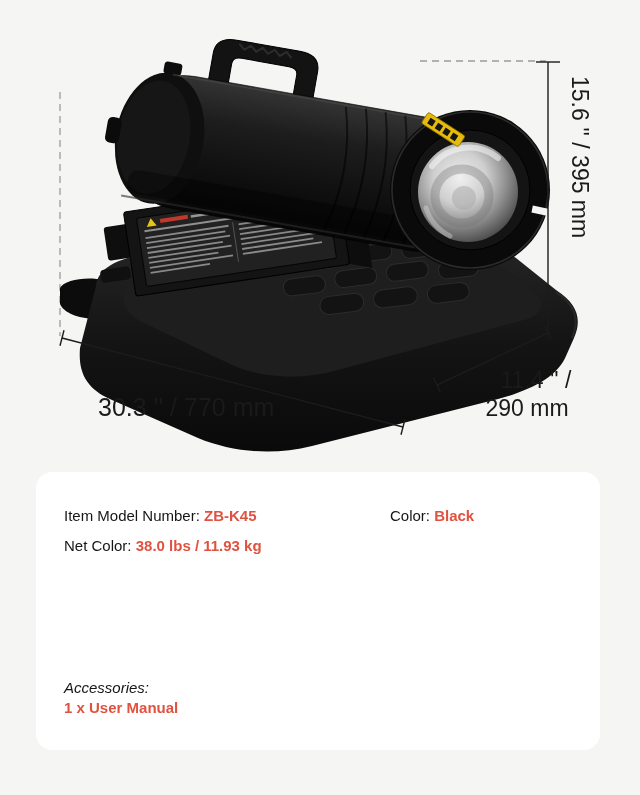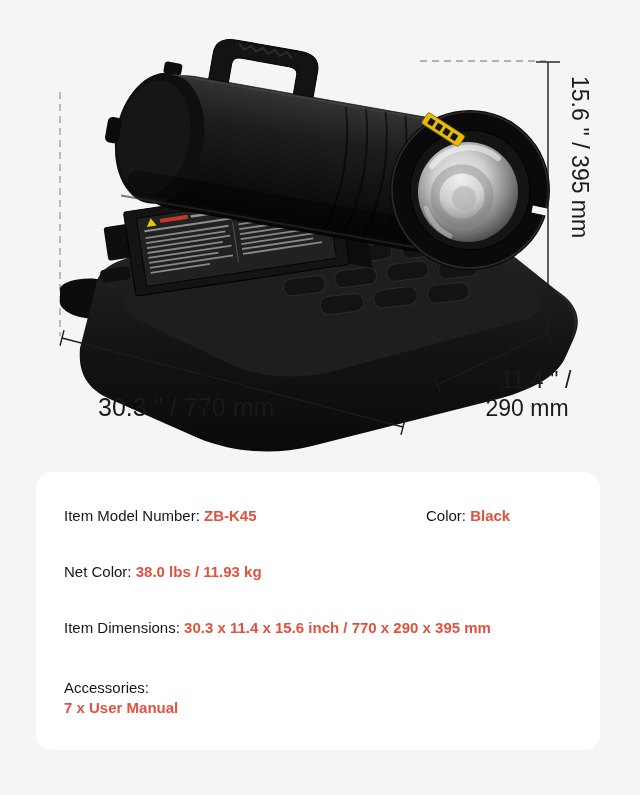--- a/index.html
+++ b/index.html
@@ -18,31 +18,31 @@
     fill:#1a1a1a;
   }
   .spec-card{
     position:absolute;left:36px;top:472px;width:564px;height:278px;
     background:#ffffff;border-radius:16px;
   }
   .spec-grid{
     position:absolute;left:28px;top:34px;right:10px;
     display:grid;grid-template-columns:326px auto;
     row-gap:10px;
-    font-size:15px;line-height:20px;color:#161616;gap:36px;
+    font-size:15px;line-height:20px;color:#161616;
   }
   .spec-cell{white-space:nowrap;}
   .spec-cell.span2{grid-column:1 / -1;}
   .spec-cell .lbl{color:#161616;font-weight:400;}
   .spec-cell .val{color:#e05240;font-weight:700;}
   .accessories{
     position:absolute;left:28px;top:206px;
     font-size:15px;line-height:20px;
   }
-  .accessories .lbl{color:#161616;}
+  .accessories .lbl{color:#161616;font-style:italic;}
   .accessories .val{color:#e05240;font-weight:700;}
 </style>
 </head>
 <body>
 
 <div class="product-area">
 <svg width="640" height="460" viewBox="0 0 640 460" xmlns="http://www.w3.org/2000/svg">
   <defs>
     <linearGradient id="gBarrel" x1="0" y1="0" x2="0" y2="1">
       <stop offset="0" stop-color="#343434"></stop>
@@ -190,20 +190,19 @@
 
 <div class="spec-card">
   <div class="spec-grid">
     <div class="spec-cell"><span class="lbl">Item Model Number: </span><span class="val">ZB-K45</span></div>
     <div class="spec-cell"><span class="lbl">Color: </span><span class="val">Black</span></div>
 
     <div class="spec-cell"><span class="lbl">Net Color: </span><span class="val">38.0 lbs / 11.93 kg</span></div>
 
 
 
-    <div class="spec-cell span2"><span class="lbl">Item Dimensions: </span><span class="val">30.3 x 11.4 x 15.6 inch / 770 x 290 x 395 mm</span></div>
   </div>
 
   <div class="accessories">
     <div class="lbl">Accessories:</div>
-    <div class="val">7 x User Manual</div>
+    <div class="val">1 x User Manual</div>
   </div>
 </div>
 
 </body></html>

